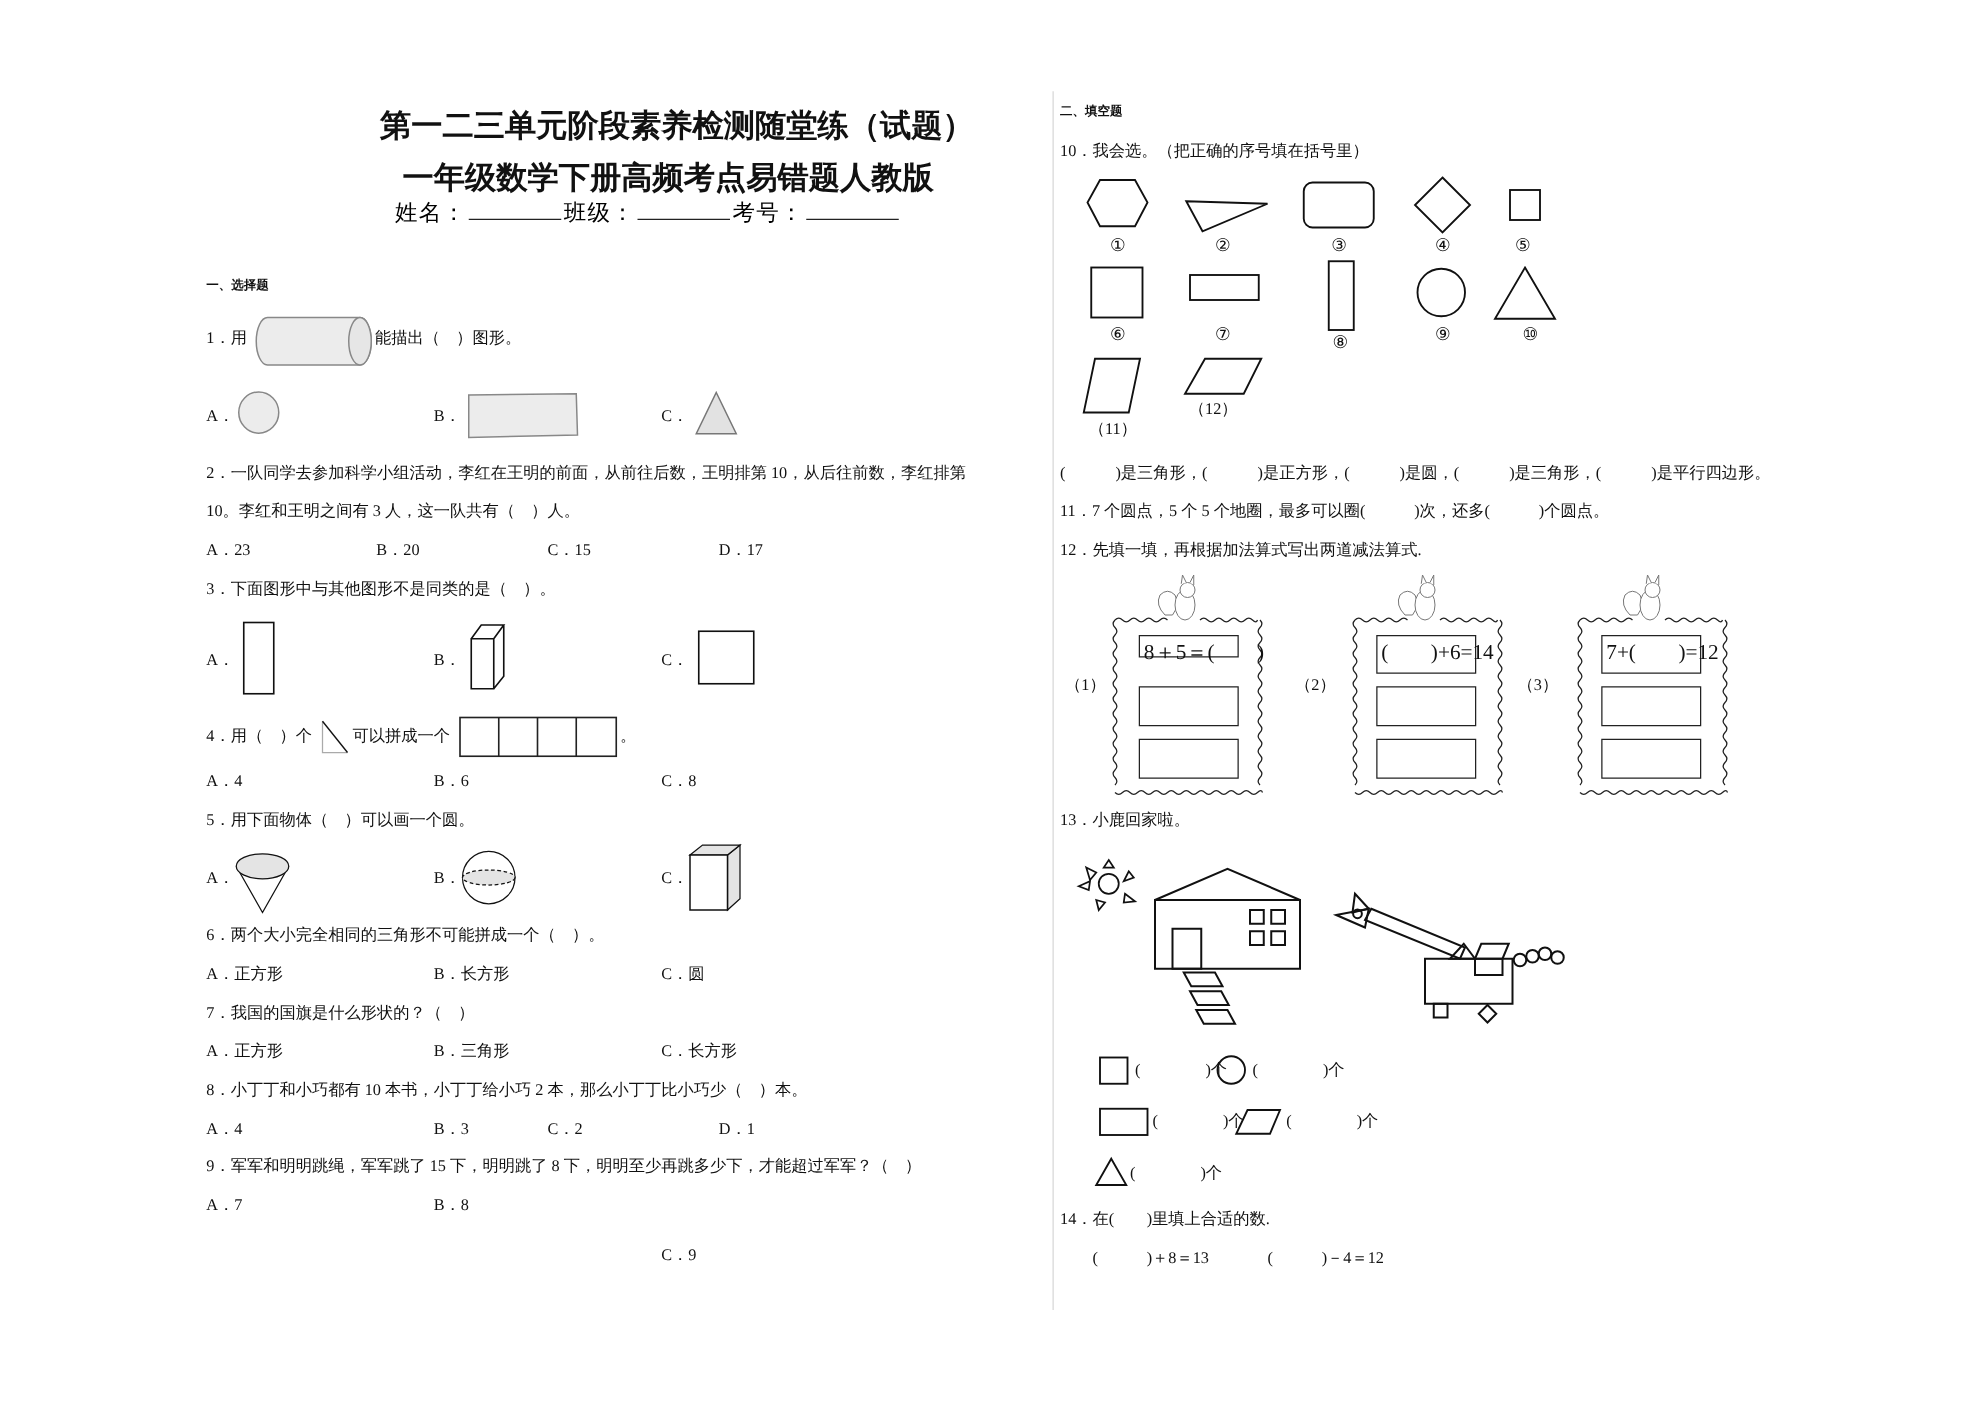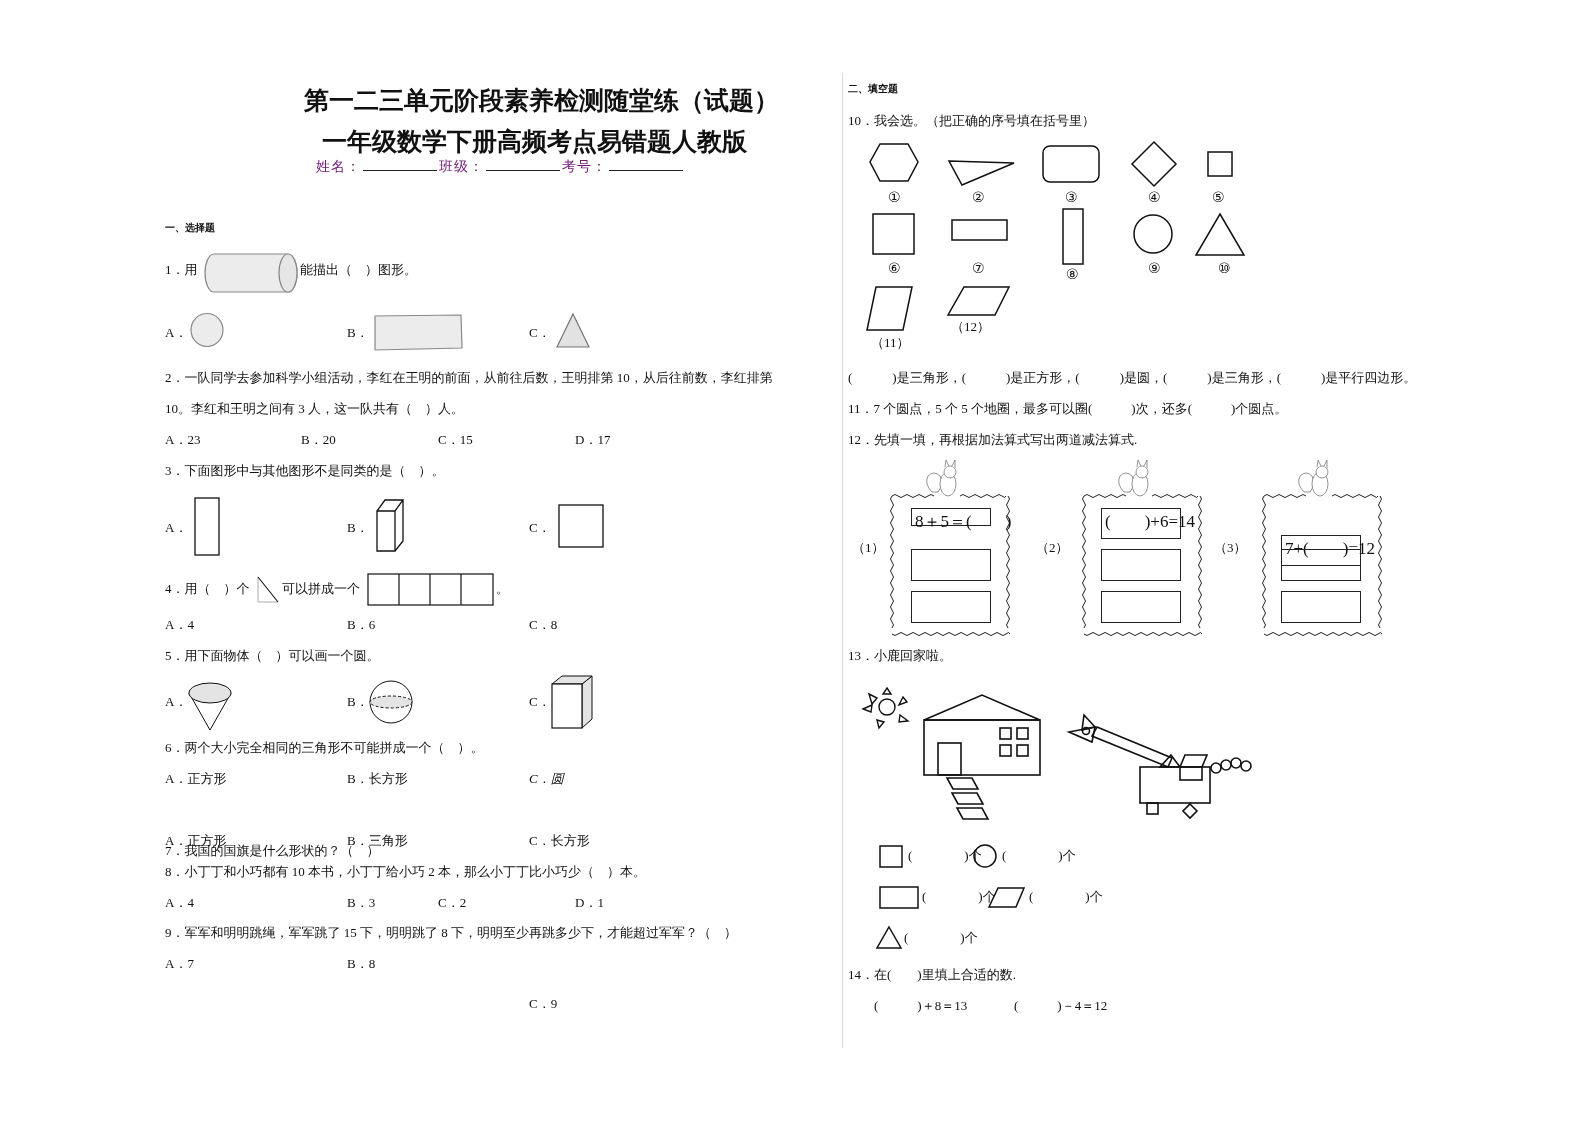--- a/index.html
+++ b/index.html
@@ -2,21 +2,21 @@
 <html><head>
 <meta charset="utf-8">
 <style>
   html, body { margin:0; padding:0; background:#ffffff; }
   body { width:1587px; height:1122px; position:relative; overflow:hidden;
          font-family:"Liberation Serif","DejaVu Serif",serif; color:#111; }
   .abs { position:absolute; }
   .txt { font-size:13px; line-height:16px; white-space:nowrap; }
   .title { font-family:"DejaVu Sans","Liberation Sans",sans-serif; font-weight:bold; font-size:25px; white-space:nowrap; }
   .section { font-family:Liberation Sans, sans-serif; font-weight:bold; font-size:10px; white-space:nowrap; }
-  .meta { font-size:14px; color:#701a75; white-space:nowrap; letter-spacing:1px; }
+  .meta { font-size:18px; color:#000000; white-space:nowrap; letter-spacing:1px; }
   .blank { display:inline-block; width:74px; border-bottom:1px solid #222; height:12px; vertical-align:baseline; margin:0 2px; }
   .divider { position:absolute; left:842px; top:73px; width:1px; height:975px; background:#d8d8d8; }
   svg { position:absolute; overflow:visible; }
   .box { position:absolute; border:1.3px solid #222; background:#fff; box-sizing:border-box; }
   .eq { font-size:17px; line-height:26px; padding-left:3px; white-space:nowrap; }
   .fillbox { position:absolute; border:1.3px solid #222; box-sizing:border-box; }
   .circled { font-family:"DejaVu Sans","Liberation Sans",sans-serif; font-size:14px; }
 </style>
 </head>
 <body>
@@ -101,23 +101,23 @@
 <div class="abs txt" style="left:529px;top:694px;">C．</div>
 <svg style="left:550px;top:674px;" width="48" height="60">
   <path d="M32,10 L42,2 L42,45 L32,54 Z" fill="#e4e4e4" stroke="#111" stroke-width="1"></path>
   <path d="M2,10 L12,2 L42,2 L32,10 Z" fill="#e4e4e4" stroke="#111" stroke-width="1"></path>
   <rect x="2" y="10" width="30" height="44" fill="#fff" stroke="#111" stroke-width="1.2"></rect>
 </svg>
 
 <div class="abs txt" style="left:165px;top:740px;">6．两个大小完全相同的三角形不可能拼成一个（　）。</div>
 <div class="abs txt" style="left:165px;top:771px;">A．正方形</div>
 <div class="abs txt" style="left:347px;top:771px;">B．长方形</div>
-<div class="abs txt" style="left:529px;top:771px;font-style:italic;">C．圆</div>
-
-<div class="abs txt" style="left:165px;top:802px;margin-top:41px;">7．我国的国旗是什么形状的？（　）</div>
+<div class="abs txt" style="left:529px;top:771px;">C．圆</div>
+
+<div class="abs txt" style="left:165px;top:802px;">7．我国的国旗是什么形状的？（　）</div>
 <div class="abs txt" style="left:165px;top:833px;">A．正方形</div>
 <div class="abs txt" style="left:347px;top:833px;">B．三角形</div>
 <div class="abs txt" style="left:529px;top:833px;">C．长方形</div>
 
 <div class="abs txt" style="left:165px;top:864px;">8．小丁丁和小巧都有 10 本书，小丁丁给小巧 2 本，那么小丁丁比小巧少（　）本。</div>
 <div class="abs txt" style="left:165px;top:895px;">A．4</div>
 <div class="abs txt" style="left:347px;top:895px;">B．3</div>
 <div class="abs txt" style="left:438px;top:895px;text-align:center;">C．2</div>
 <div class="abs txt" style="left:575px;top:895px;">D．1</div>
 
@@ -236,21 +236,21 @@
   <path d="M2,34 q-3,3 0,6 t0,6 t0,6 t0,6 t0,6 t0,6 t0,6 t0,6 t0,6 t0,6 t0,6 t0,6 t0,6 t0,6 t0,6 t0,6 t0,6 t0,6 t0,6 t0,6 t0,6 t0,6" fill="none" stroke="#222" stroke-width="1"></path>
   <path d="M118,34 q3,3 0,6 t0,6 t0,6 t0,6 t0,6 t0,6 t0,6 t0,6 t0,6 t0,6 t0,6 t0,6 t0,6 t0,6 t0,6 t0,6 t0,6 t0,6 t0,6 t0,6 t0,6 t0,6" fill="none" stroke="#222" stroke-width="1"></path>
   <path d="M2,172 q3,3 6,0 t6,0 t6,0 t6,0 t6,0 t6,0 t6,0 t6,0 t6,0 t6,0 t6,0 t6,0 t6,0 t6,0 t6,0 t6,0 t6,0 t6,0 t6,0 t4,0" fill="none" stroke="#222" stroke-width="1"></path>
   <g stroke="#777" fill="#fff" stroke-width="0.8">
     <path d="M42,30 q-8,-8 -4,-16 q6,-6 12,0 q4,8 -2,16 Z"></path>
     <ellipse cx="58" cy="22" rx="8" ry="12"></ellipse>
     <circle cx="60" cy="10" r="6"></circle>
     <path d="M55,5 L56,-2 L59,4 M62,4 L65,-2 L65,6"></path>
   </g>
 </svg>
-<div class="box" style="left:1281px;top:508px;width:80px;height:31px;margin-top:27px;">
+<div class="box" style="left:1281px;top:508px;width:80px;height:31px;">
     <div class="eq">7+(　　)=12</div>
   </div>
 <div class="fillbox" style="left:1281px;top:549px;width:80px;height:32px;"></div>
 <div class="fillbox" style="left:1281px;top:591px;width:80px;height:32px;"></div>
 
 <div class="abs txt" style="left:848px;top:648px;">13．小鹿回家啦。</div>
 <svg style="left:855px;top:680px;" width="410" height="150">
 
   <g fill="none" stroke="#111" stroke-width="1.4">
     <circle cx="32" cy="27" r="8"></circle>

